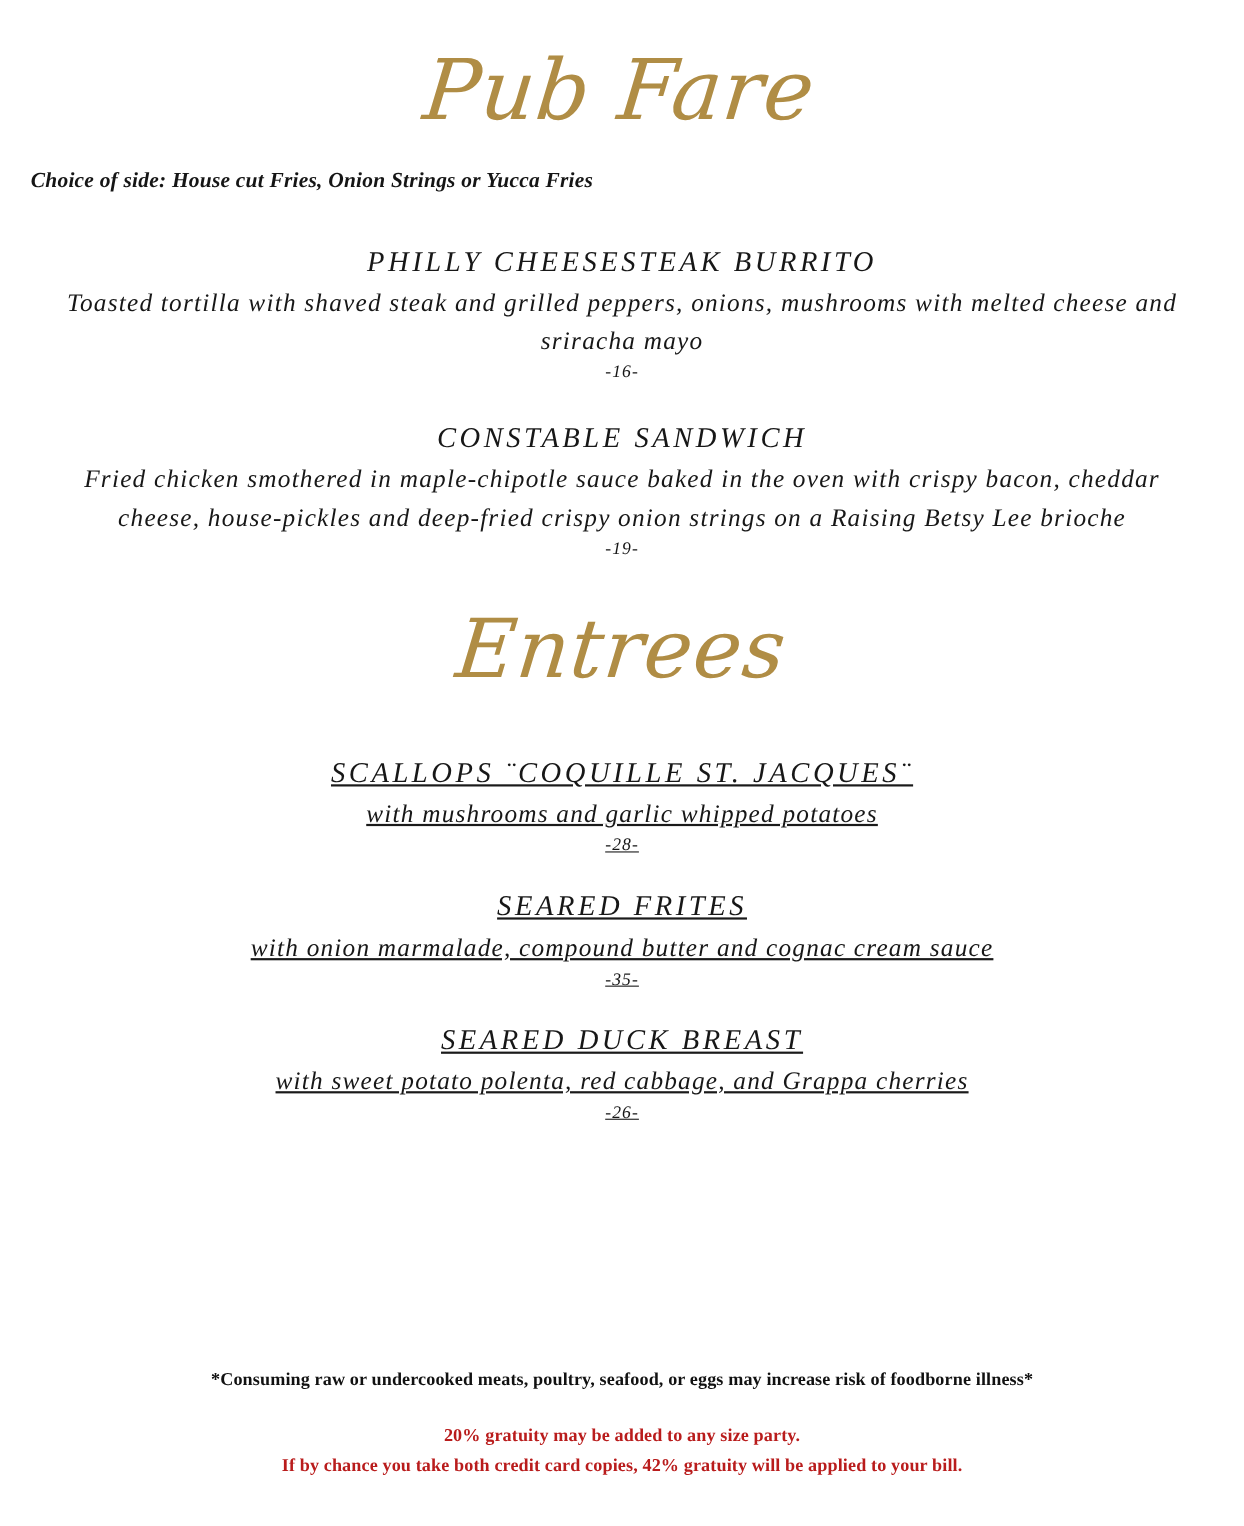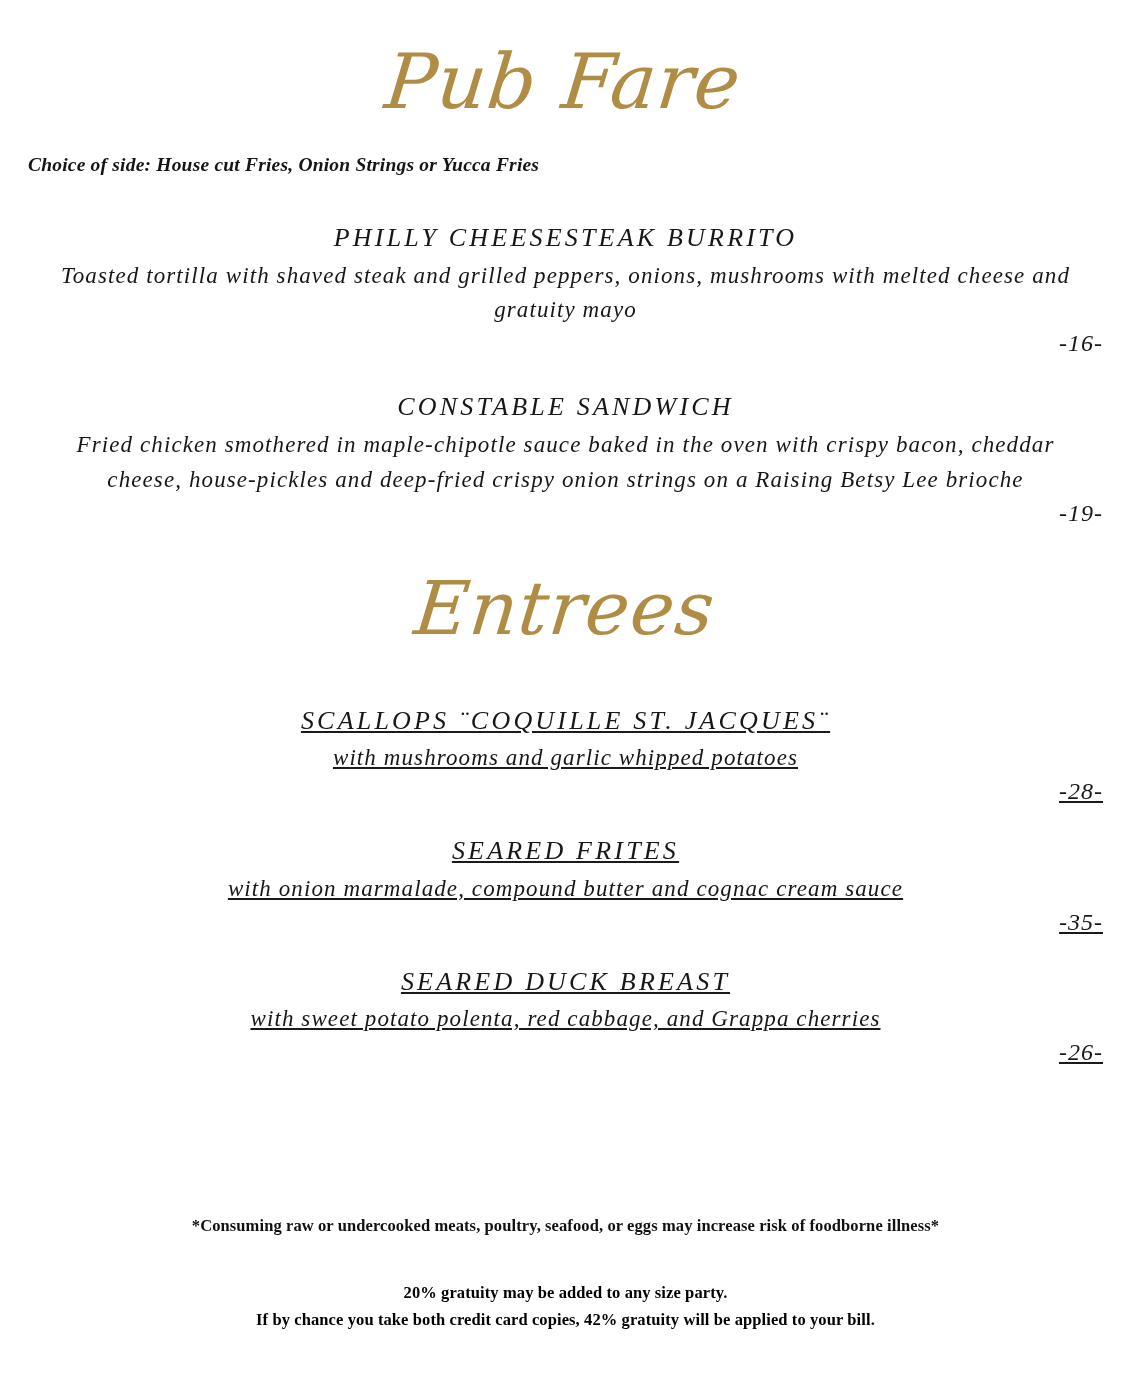--- a/index.html
+++ b/index.html
@@ -75,77 +75,77 @@
     font-family: "Liberation Serif", serif;
     font-style: italic;
     font-size: 23px;
     letter-spacing: 1.1px;
     color: #171717;
     line-height: 1.52;
     margin-top: 4px;
     padding: 0 14px;
   }
   .item-price {
-    text-align: right;
+    text-align: center;
     font-family: "Liberation Serif", serif;
     font-style: italic;
-    font-size: 24px;
+    font-size: 16px;
     letter-spacing: 1px;
     color: #171717;
     margin-top: 2px;
   }
 
   .entree-block .item {
     margin-bottom: 30px;
     text-decoration: underline;
   }
   .entree-block {
     margin-top: 60px;
   }
 
   
   .footer {
     position: absolute;
     left: 0;
     right: 0;
-    bottom: 54px;
+    bottom: 42px;
     text-align: center;
   }
   .footer-warning {
     font-family: "Liberation Serif", serif;
     font-weight: bold;
     font-size: 16.5px;
     color: #111111;
     letter-spacing: 0.1px;
   }
   .footer-gratuity {
-    margin-top: 44px;
+    margin-top: 28px;
     font-family: "Liberation Serif", serif;
     font-weight: bold;
     font-size: 16.5px;
-    color: #000000;
+    color: #b91c1c;
     line-height: 1.6;
     letter-spacing: 0.1px;
   }
 </style>
 </head>
 <body>
 
 <div class="page">
 
   <div>
     <div class="script-heading script-pub">Pub Fare</div>
 
     <div class="subtitle">Choice of side: House cut Fries, Onion Strings or Yucca Fries</div>
 
     <div class="items">
 
       <div class="item">
         <div class="item-name">PHILLY CHEESESTEAK BURRITO</div>
-        <div class="item-desc">Toasted tortilla with shaved steak and grilled peppers, onions, mushrooms with melted cheese and gratuity mayo</div>
+        <div class="item-desc">Toasted tortilla with shaved steak and grilled peppers, onions, mushrooms with melted cheese and sriracha mayo</div>
         <div class="item-price">-16-</div>
       </div>
 
       <div class="item">
         <div class="item-name">CONSTABLE SANDWICH</div>
         <div class="item-desc">Fried chicken smothered in maple-chipotle sauce baked in the oven with crispy bacon, cheddar cheese, house-pickles and deep-fried crispy onion strings on a Raising Betsy Lee brioche</div>
         <div class="item-price">-19-</div>
       </div>
 
     </div>

